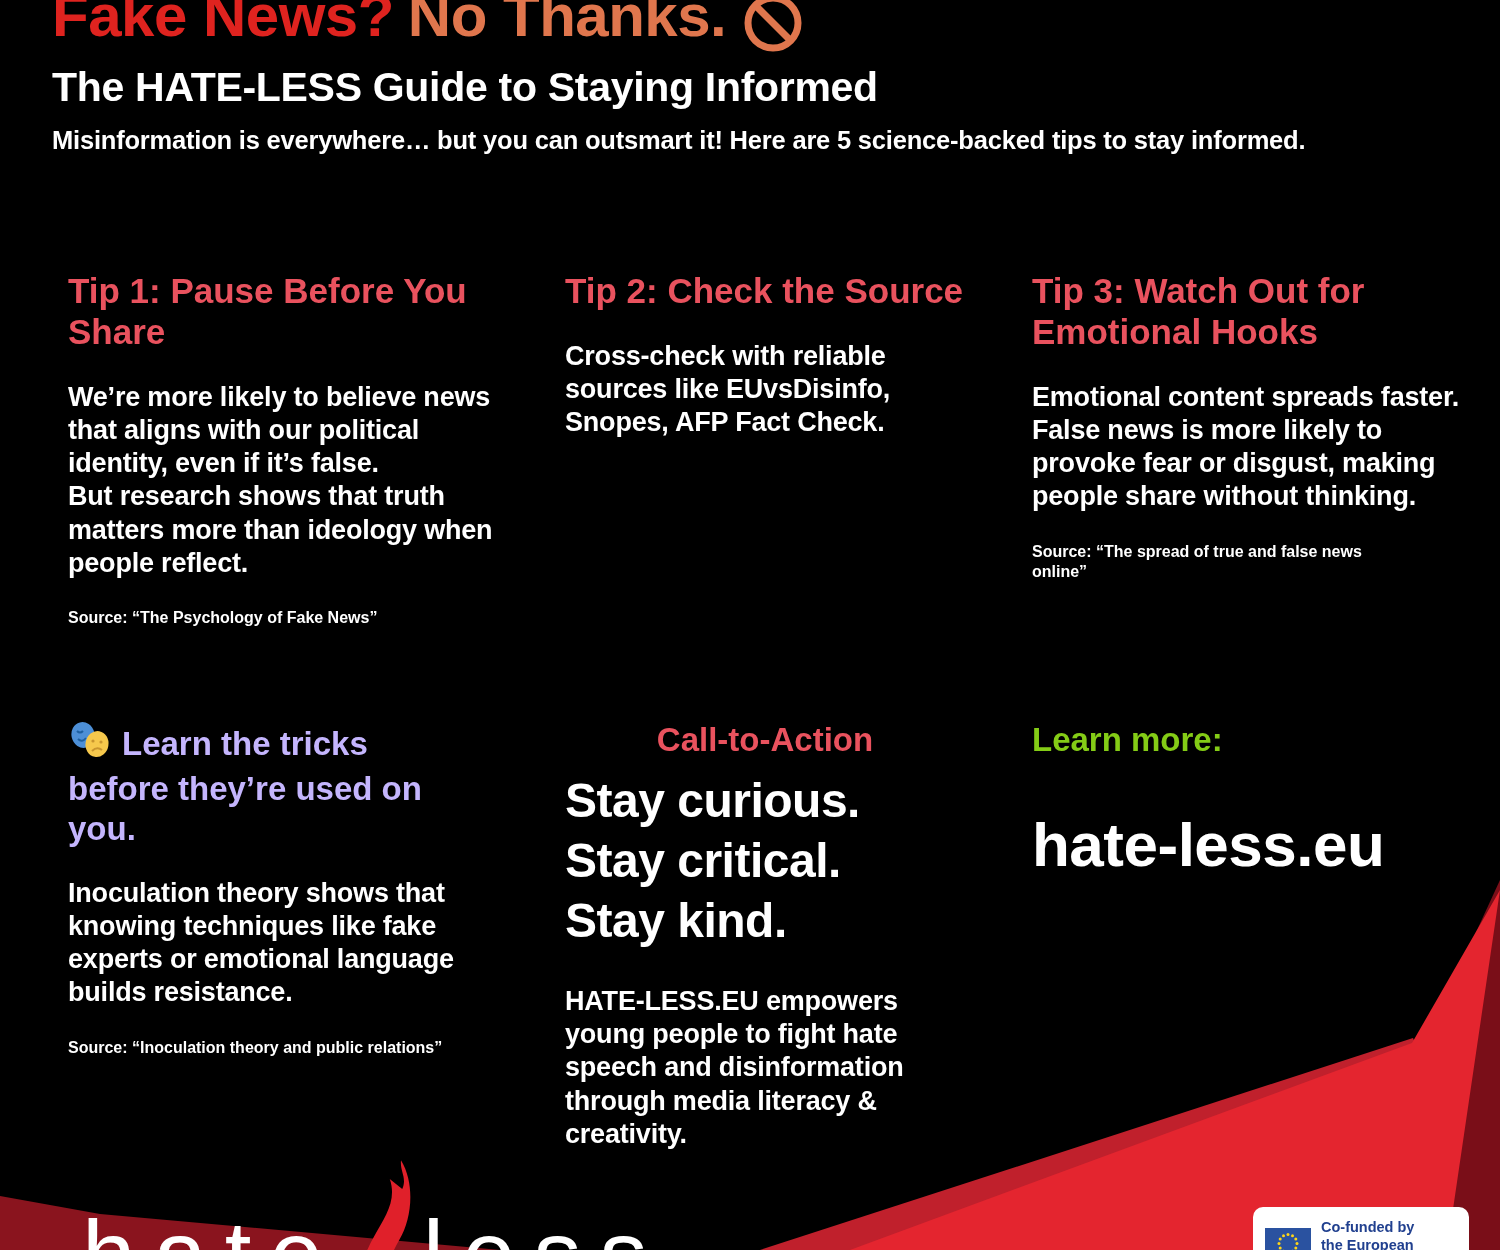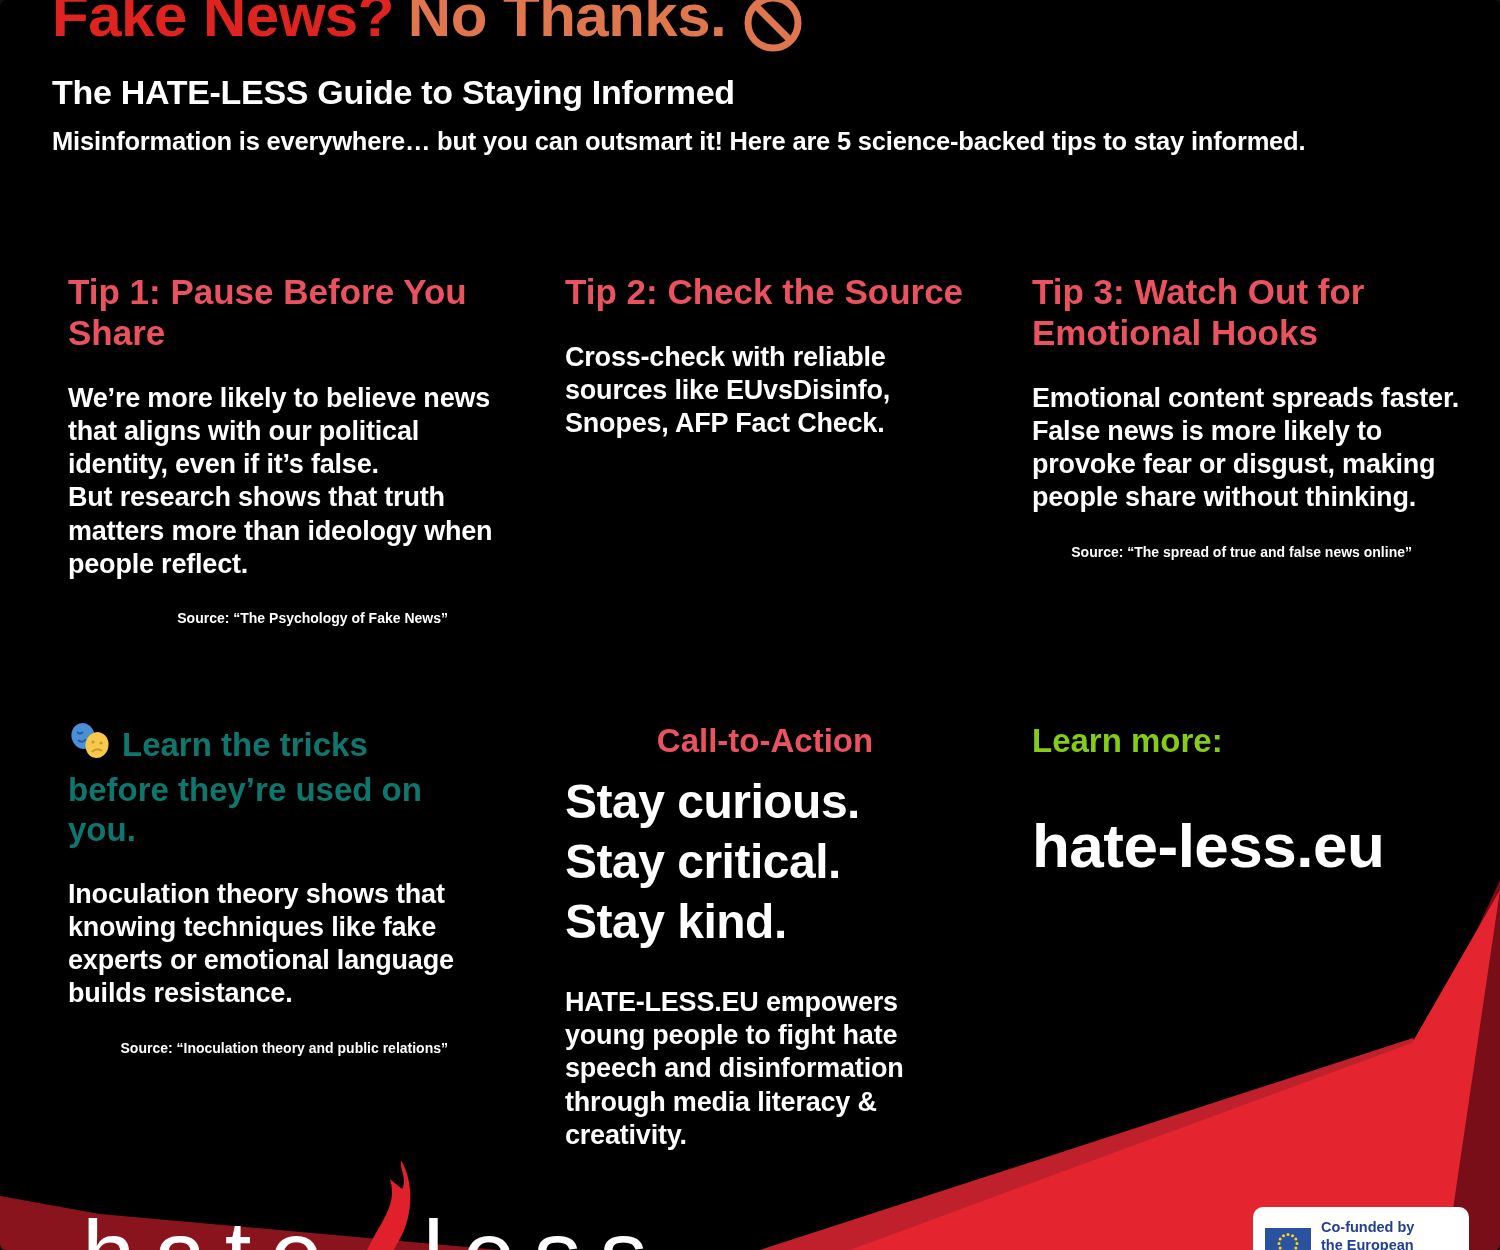--- a/index.html
+++ b/index.html
@@ -3,49 +3,48 @@
 <meta charset="utf-8">
 <style>
   html,body{margin:0;padding:0;background:#111;}
   .poster{
     position:relative;
     width:1500px;height:1250px;
     background:#000;
     overflow:hidden;
     font-family:"Liberation Sans","DejaVu Sans",sans-serif;
     color:#ffffff;
-    border-radius:6px;
   }
   .deco{position:absolute;left:0;top:0;width:1500px;height:1250px;z-index:0;}
   .content{position:relative;z-index:1;}
 
   
   .header{padding:0 40px 0 52px;}
   .title{font-size:60px;font-weight:800;letter-spacing:-0.5px;line-height:1.0;margin-top:-14px;white-space:nowrap;}
   .title .t1{color:#df231f;}
   .title .t2{color:#e0764d;margin-left:14px;}
   .no-entry{display:inline-block;vertical-align:-18px;margin-left:16px;}
-  .subtitle{font-size:34px;font-weight:800;margin-top:9px;letter-spacing:-0.3px;}
+  .subtitle{font-size:41px;font-weight:800;letter-spacing:-0.3px;}
   .intro{font-size:25.5px;font-weight:700;margin-top:15px;letter-spacing:-0.2px;}
 
   
   .grid{
     margin:116px 0 0 68px;
     display:grid;
     grid-template-columns:430px 400px 438px;
     grid-template-rows:450px auto;
     column-gap:67px;
   }
   .card{min-width:0;}
   .tip-heading{color:#e9525e;font-size:35px;font-weight:800;line-height:1.17;}
-  .tip-heading2{color:#0f766e;font-size:33px;font-weight:800;line-height:1.17;}
+  .tip-heading2{color:#c4b5fd;font-size:33px;font-weight:800;line-height:1.17;}
   .tip-heading2 .hl2-text{white-space:pre-line;vertical-align:middle;}
   .masks-icon{display:inline-block;vertical-align:-6px;margin-right:8px;}
   .tip-body{font-size:27px;font-weight:700;line-height:1.23;margin-top:28px;white-space:pre-line;letter-spacing:-0.2px;}
-  .tip-source{font-size:14px;font-weight:700;line-height:1.3;margin-top:28px;max-width:380px;text-align:right;}
+  .tip-source{font-size:16px;font-weight:700;line-height:1.3;margin-top:28px;max-width:380px;}
 
   .cta-label{color:#e9525e;font-size:33px;font-weight:800;text-align:center;}
   .cta-big{font-size:48px;font-weight:800;line-height:1.25;margin-top:12px;white-space:pre-line;letter-spacing:-0.5px;}
   .cta-par{font-size:27px;font-weight:700;line-height:1.23;margin-top:34px;letter-spacing:-0.2px;}
 
   .learn-label{color:#84cc16;font-size:33px;font-weight:800;}
   .learn-url{font-size:62px;font-weight:800;margin-top:50px;letter-spacing:-0.5px;}
 
   
   .logo{

